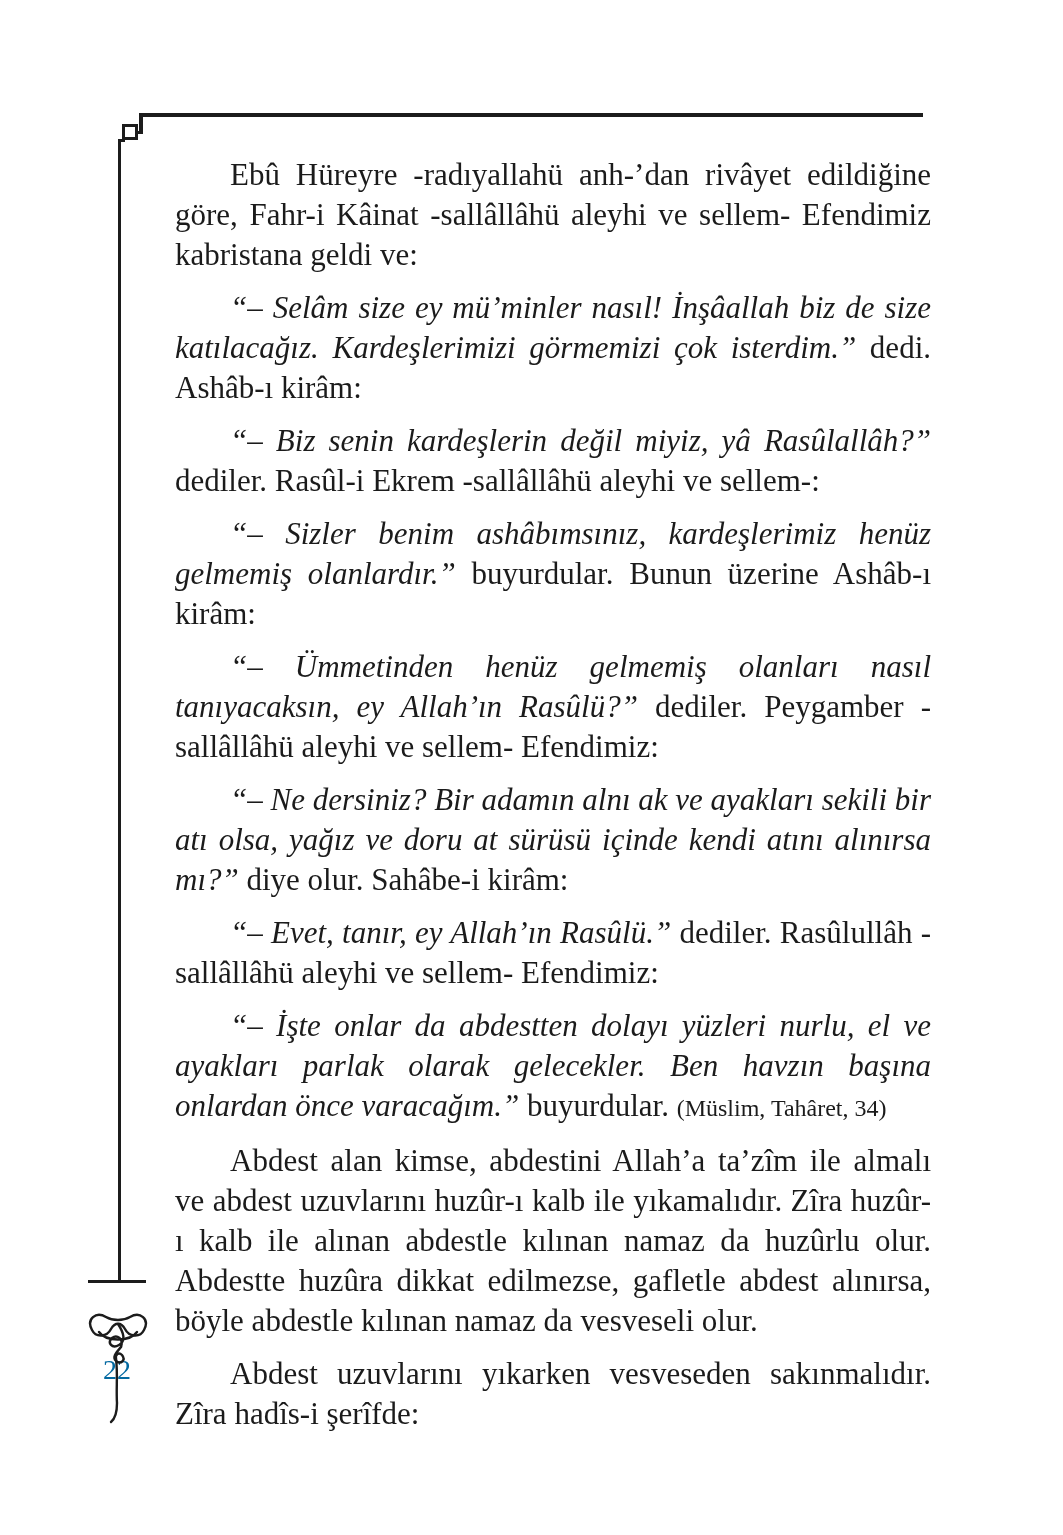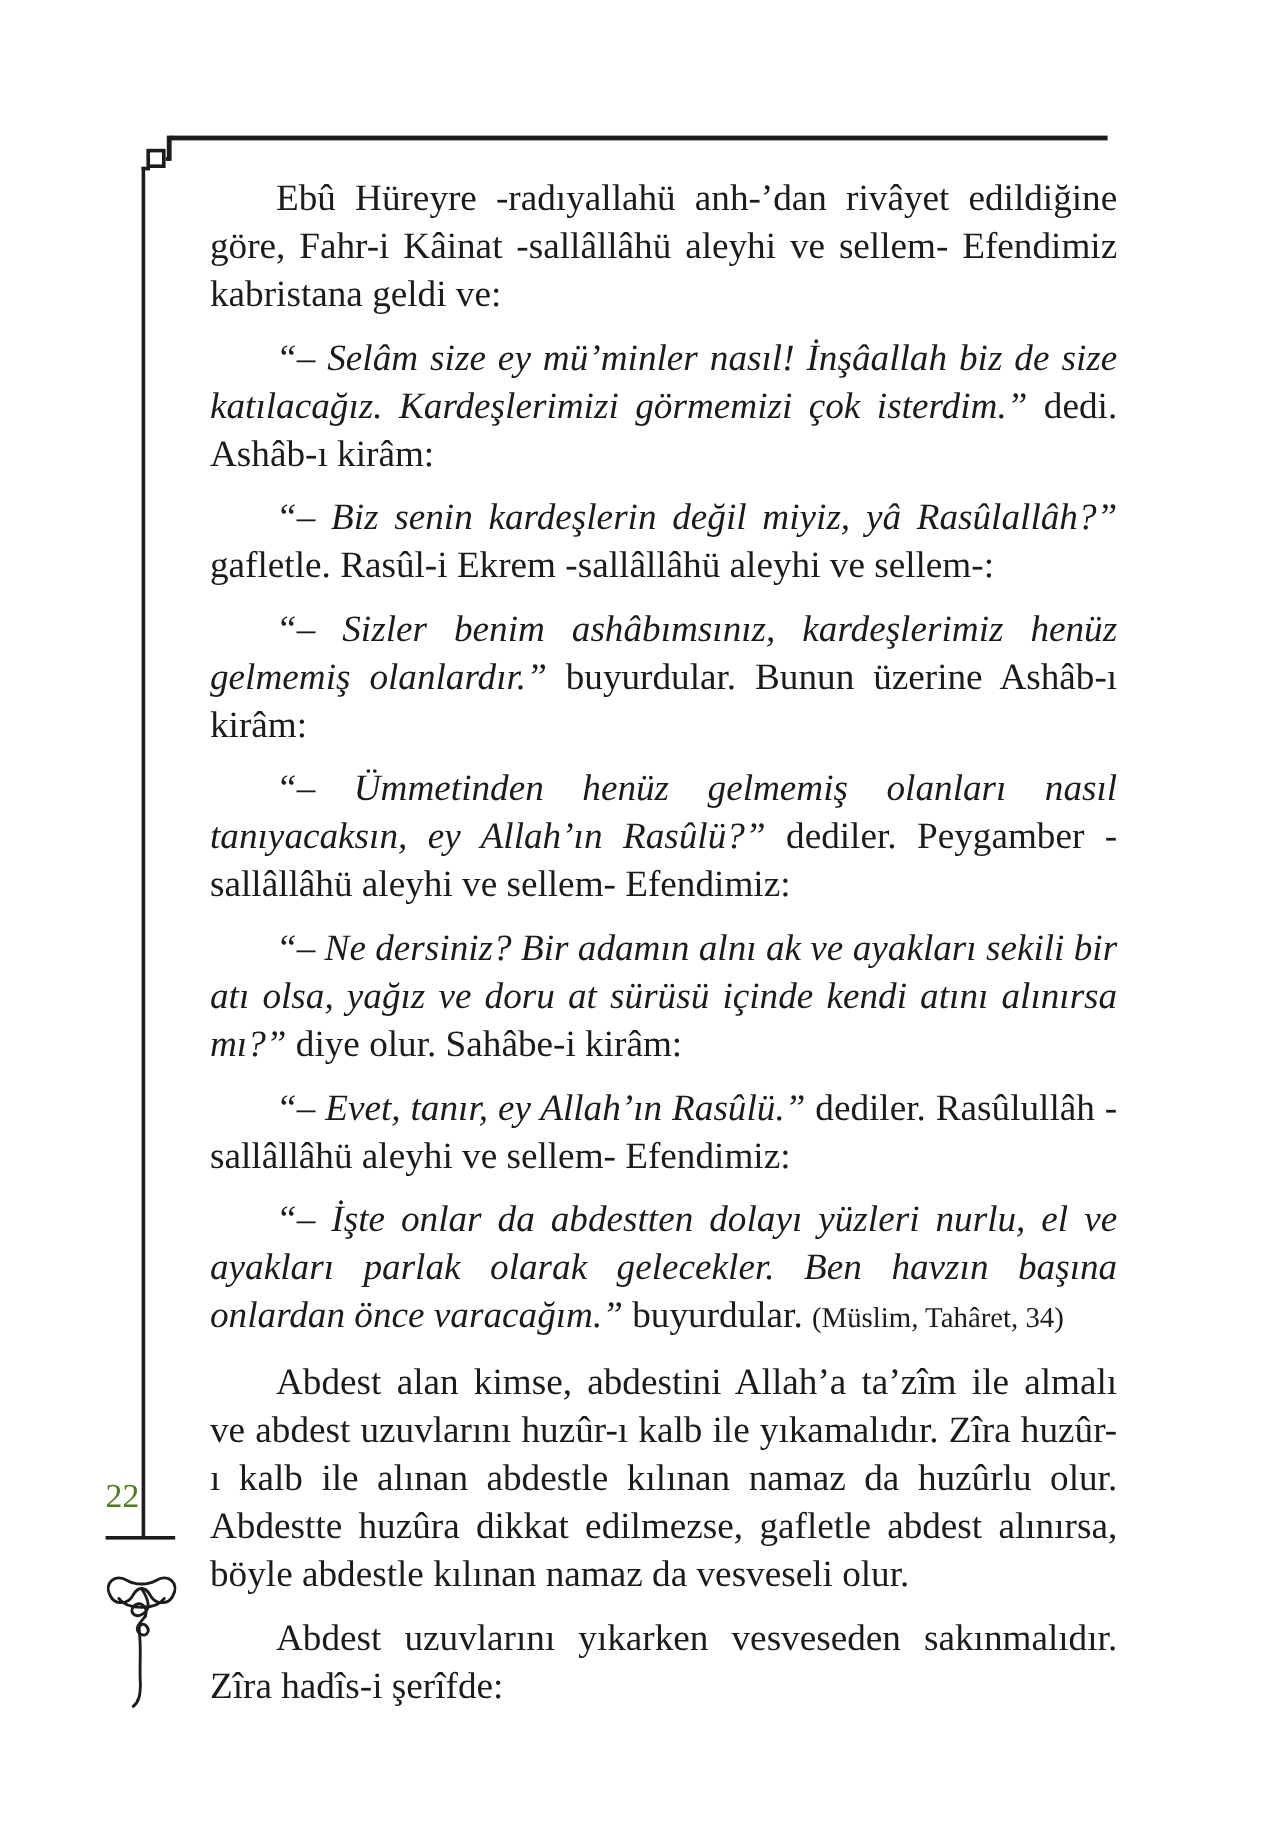--- a/index.html
+++ b/index.html
@@ -25,28 +25,28 @@
     position: absolute; left: 122px; top: 124px;
     width: 16px; height: 16px; box-sizing: border-box;
     border: 3px solid #1c1c1c; background: #ffffff;
   }
   .corner-low-h    { left: 118px; top: 139px; width: 7px;  height: 3px; }
   .left-rule       { left: 118px; top: 139px; width: 3px;  height: 1142px; }
   .crossbar        { left: 88px;  top: 1280px; width: 58px; height: 3px; }
 
   
   .page-number {
-    position: absolute; left: 88px; top: 1234px; width: 58px;
-    font-size: 28px; line-height: 28px; color: #4d7c0f;
+    position: absolute; left: 88px; top: 1356px; width: 58px;
+    text-align: center; font-size: 28px; line-height: 28px; color: #0369a1;
   }
   .flourish { position: absolute; left: 86px; top: 1311px; }
 
   
   .text-block {
-    position: absolute; left: 175px; top: 145px; width: 756px;
+    position: absolute; left: 175px; top: 155px; width: 756px;
     color: #1b1b1b;
     font-size: 31px;
     line-height: 40px;
     text-align: justify;
   }
   .para { margin: 0 0 13px 0; text-indent: 55px; }
   .seg-regular  { font-style: normal; }
   .seg-italic   { font-style: italic; }
   .seg-citation { font-style: normal; font-size: 24px; }
 </style>
@@ -69,21 +69,21 @@
     <path d="M6,19 C0,8 10,0 20,6 C27,10 37,10 44,6 C54,0 64,8 58,19 C54,27 43,26 39,18 C35,11 29,11 25,18 C21,26 10,27 6,19"></path>
     <path d="M13,21 C20,31 44,31 51,21"></path>
     <path d="M32,13 C38,22 40,30 33,34 C26,38 21,32 26,27 C31,23 38,28 35,36"></path>
     <path d="M35,36 C30,42 26,46 30,50 C35,54 40,49 36,44 C33,41 29,43 30,48"></path>
     <path d="M30,48 C32,62 30,78 31,92 C31,101 30,107 25,111"></path>
   </svg>
 
   <div class="text-block">
       <p class="para"><span class="seg-regular">Ebû Hüreyre -radıyallahü anh-’dan rivâyet edildiğine göre, Fahr-i Kâinat -sallâllâhü aleyhi ve sellem- Efendimiz kabristana geldi ve:</span></p>
       <p class="para"><span class="seg-italic">“– Selâm size ey mü’minler nasıl! İnşâallah biz de size katılacağız. Kardeşlerimizi görmemizi çok isterdim.”</span><span class="seg-regular"> dedi. Ashâb-ı kirâm:</span></p>
-      <p class="para"><span class="seg-italic">“– Biz senin kardeşlerin değil miyiz, yâ Rasûlallâh?”</span><span class="seg-regular"> gafletle. Rasûl-i Ekrem -sallâllâhü aleyhi ve sellem-:</span></p>
+      <p class="para"><span class="seg-italic">“– Biz senin kardeşlerin değil miyiz, yâ Rasûlallâh?”</span><span class="seg-regular"> dediler. Rasûl-i Ekrem -sallâllâhü aleyhi ve sellem-:</span></p>
       <p class="para"><span class="seg-italic">“– Sizler benim ashâbımsınız, kardeşlerimiz henüz gelmemiş olanlardır.”</span><span class="seg-regular"> buyurdular. Bunun üzerine Ashâb-ı kirâm:</span></p>
       <p class="para"><span class="seg-italic">“– Ümmetinden henüz gelmemiş olanları nasıl tanıyacaksın, ey Allah’ın Rasûlü?”</span><span class="seg-regular"> dediler. Peygamber -sallâllâhü aleyhi ve sellem- Efendimiz:</span></p>
       <p class="para"><span class="seg-italic">“– Ne dersiniz? Bir adamın alnı ak ve ayakları sekili bir atı olsa, yağız ve doru at sürüsü içinde kendi atını alınırsa mı?”</span><span class="seg-regular"> diye olur. Sahâbe-i kirâm:</span></p>
       <p class="para"><span class="seg-italic">“– Evet, tanır, ey Allah’ın Rasûlü.”</span><span class="seg-regular"> dediler. Rasûlullâh -sallâllâhü aleyhi ve sellem- Efendimiz:</span></p>
       <p class="para"><span class="seg-italic">“– İşte onlar da abdestten dolayı yüzleri nurlu, el ve ayakları parlak olarak gelecekler. Ben havzın başına onlardan önce varacağım.”</span><span class="seg-regular"> buyurdular. </span><span class="seg-citation">(Müslim, Tahâret, 34)</span></p>
       <p class="para"><span class="seg-regular">Abdest alan kimse, abdestini Allah’a ta’zîm ile almalı ve abdest uzuvlarını huzûr-ı kalb ile yıkamalıdır. Zîra huzûr-ı kalb ile alınan abdestle kılınan namaz da huzûrlu olur. Abdestte huzûra dikkat edilmezse, gafletle abdest alınırsa, böyle abdestle kılınan namaz da vesveseli olur.</span></p>
       <p class="para"><span class="seg-regular">Abdest uzuvlarını yıkarken vesveseden sakınmalıdır. Zîra hadîs-i şerîfde:</span></p>
     </div>
 
 </div>

